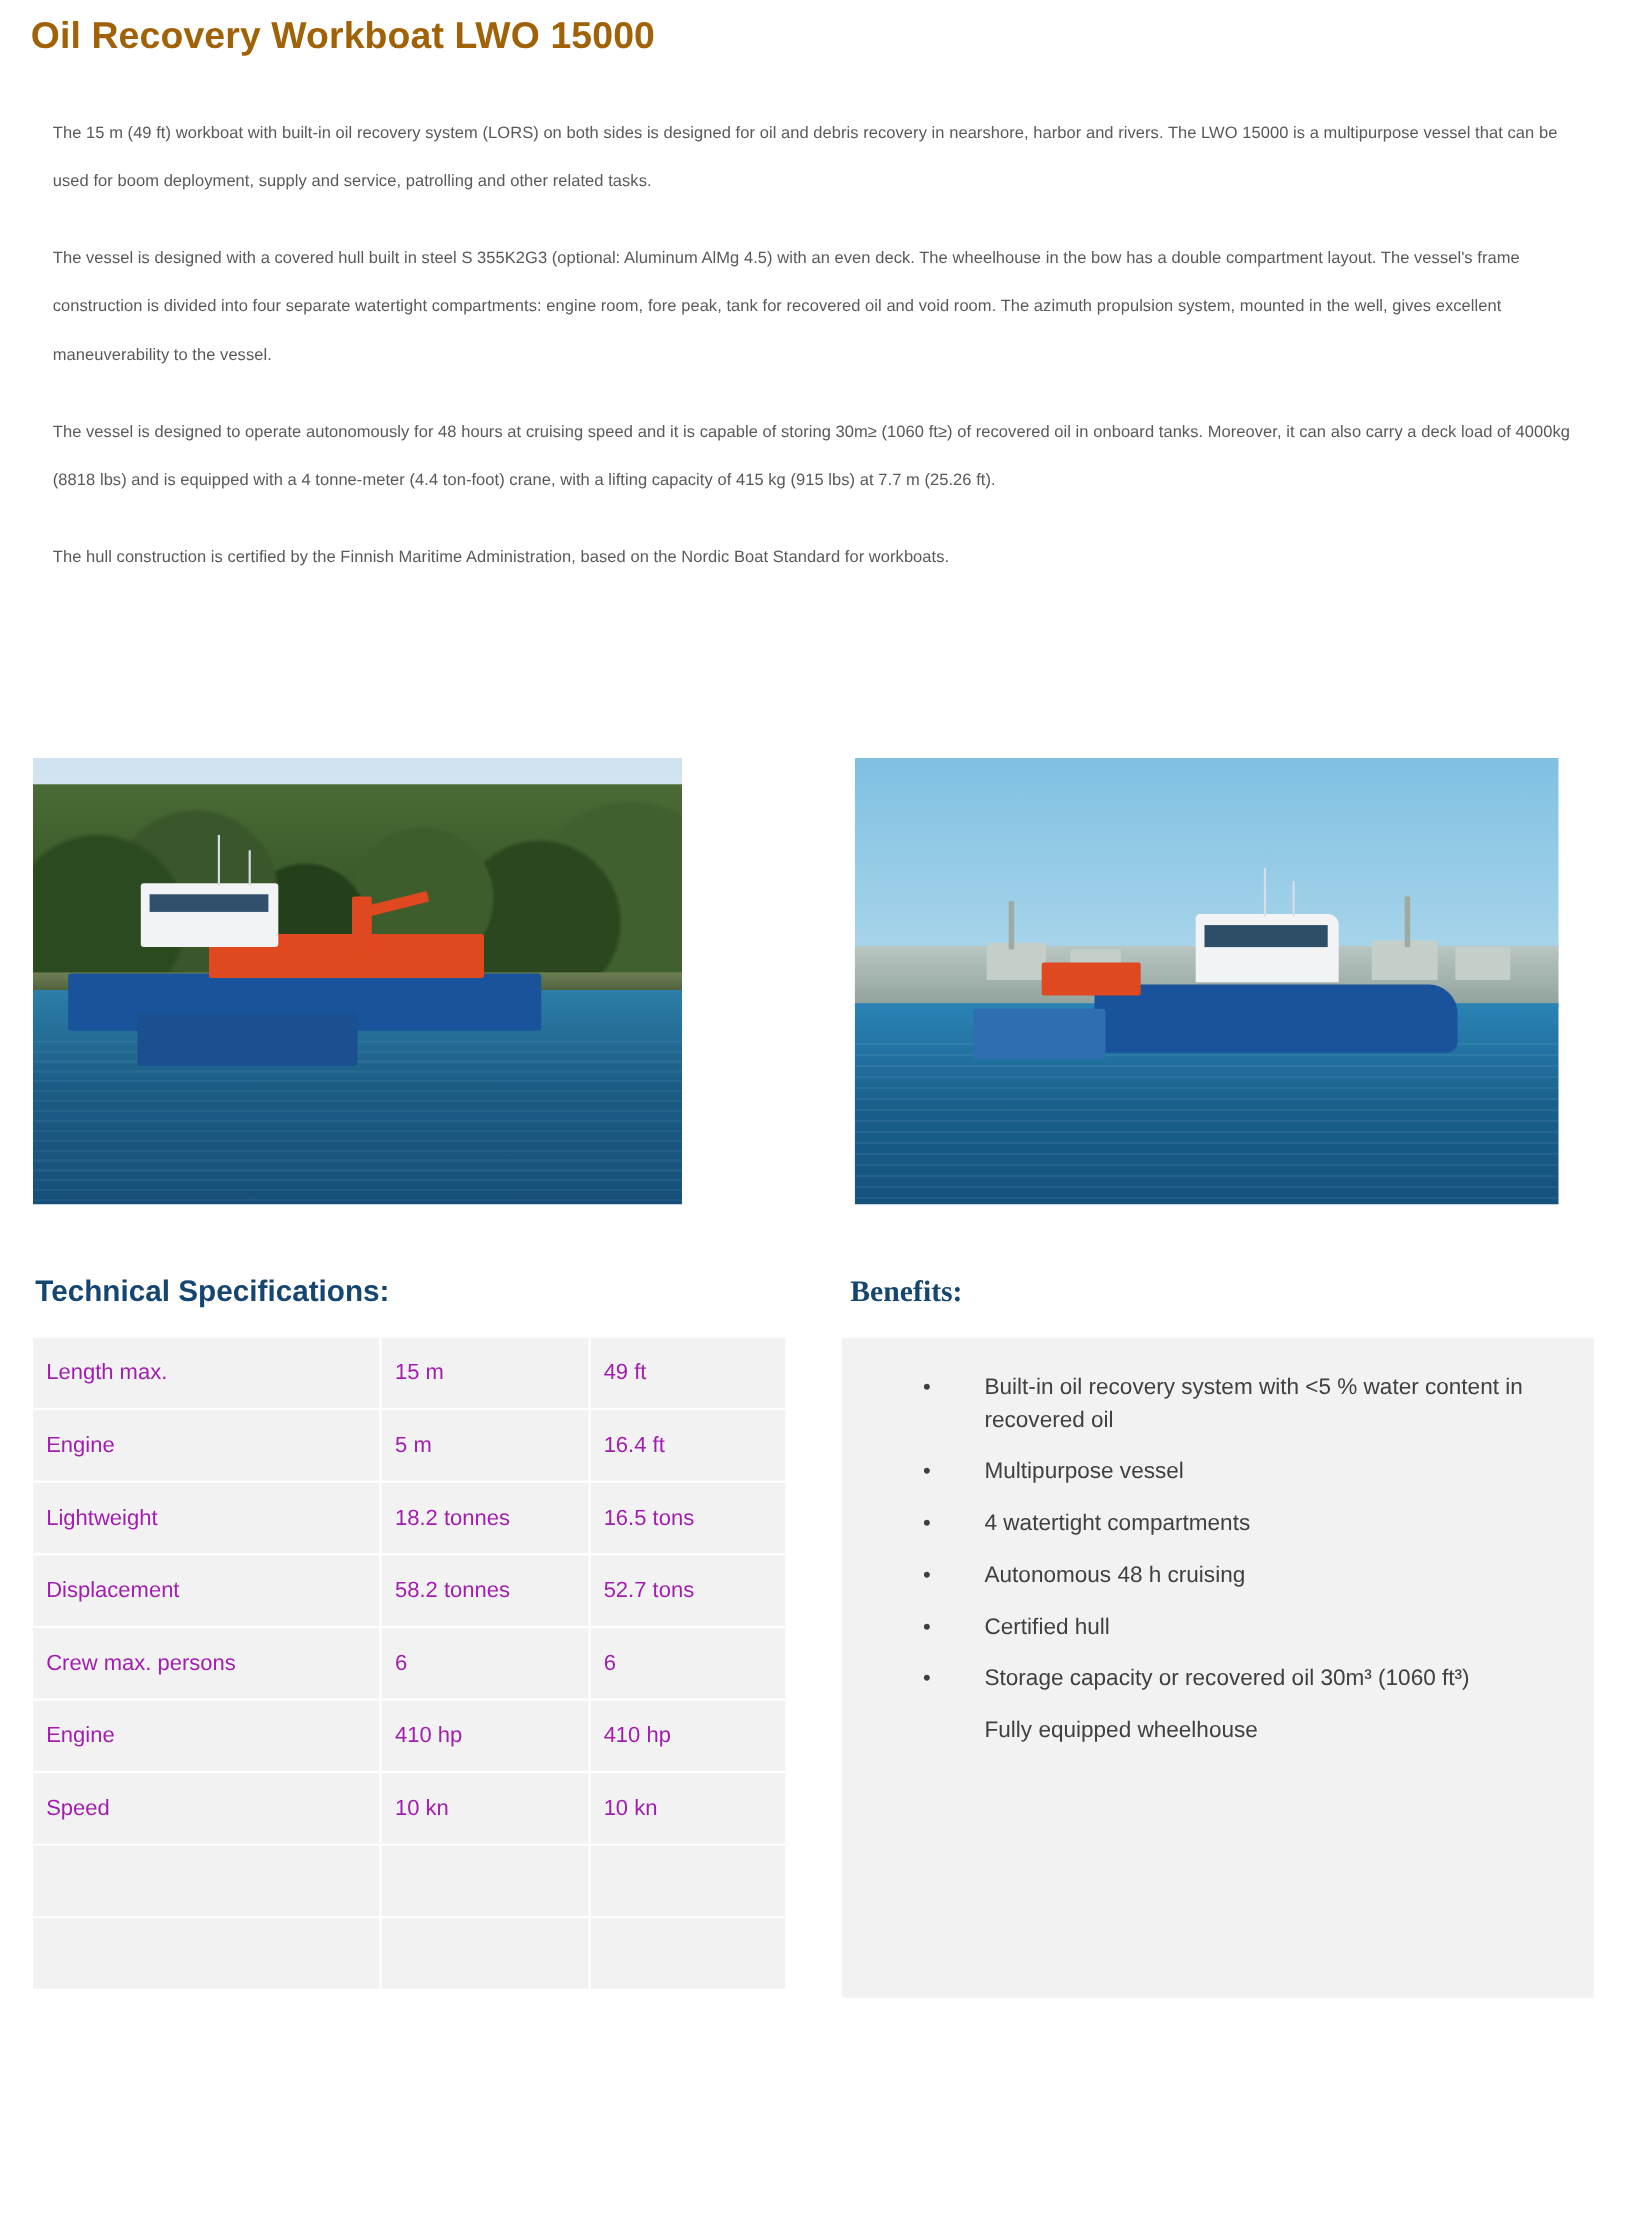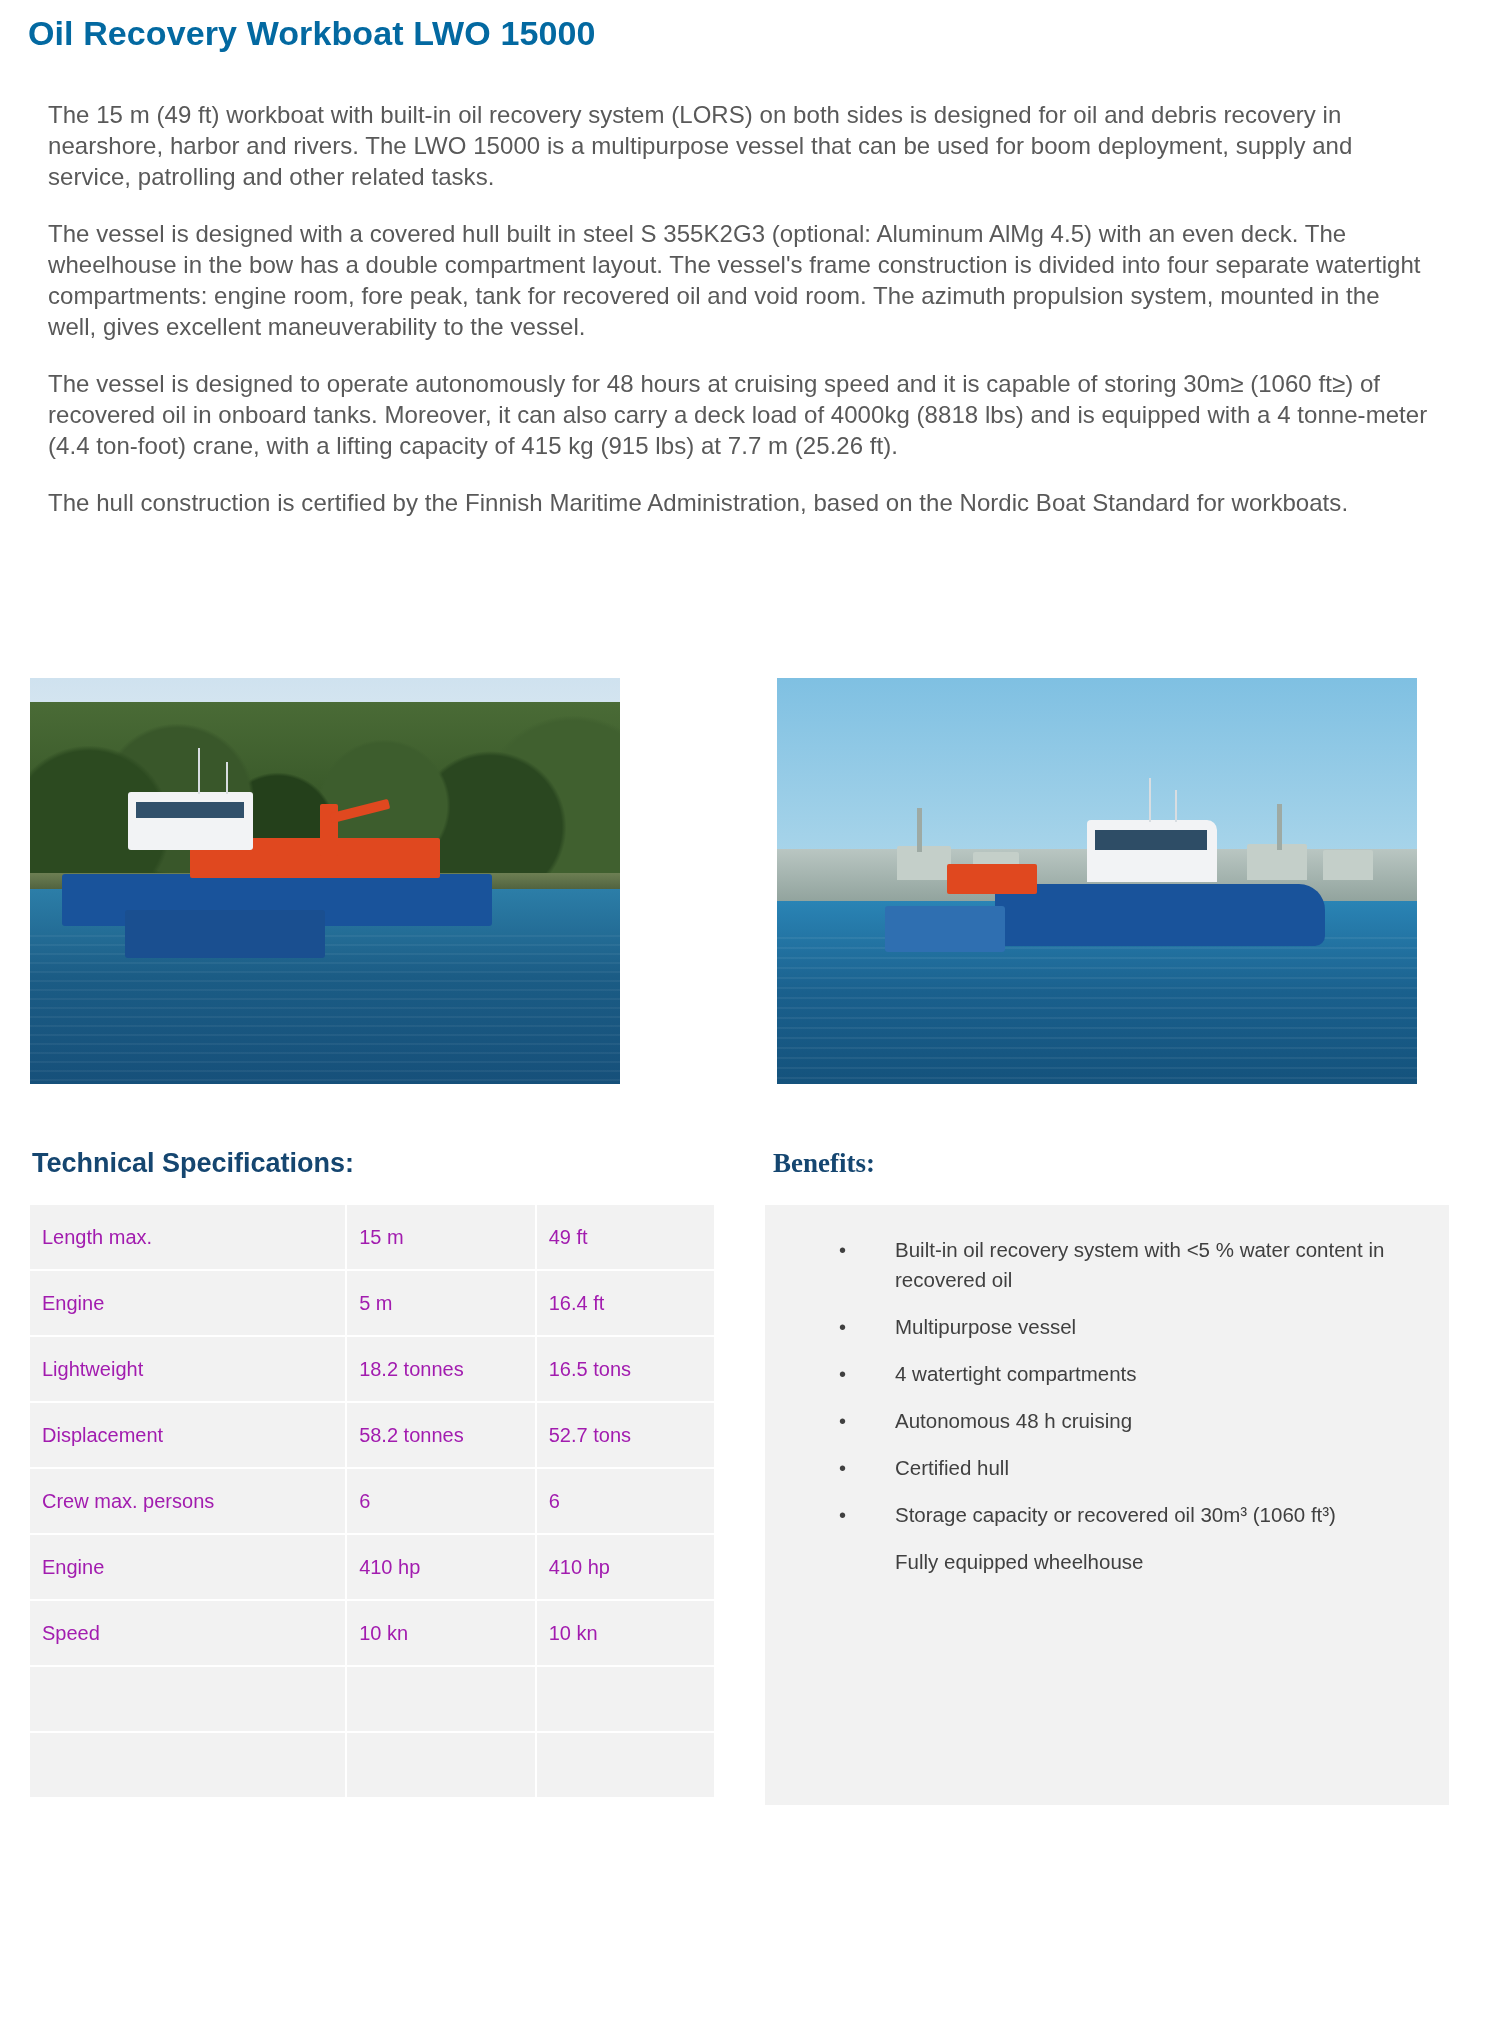--- a/index.html
+++ b/index.html
@@ -19,32 +19,32 @@
     width: 1487px;
     min-height: 2024px;
     box-sizing: border-box;
     padding: 0 0 0 0;
   }
 
   
   .doc-title {
     font-size: 34px;
     font-weight: bold;
-    color: #0369a1;
+    color: #a16207;
     letter-spacing: 0.1px;
     margin: 14px 0 0 28px;
   }
 
   
   .intro {
     margin: 46px 55px 0 48px;
   }
   .intro p {
-    font-size: 24px;
-    line-height: 31px;
+    font-size: 15px;
+    line-height: 44px;
     color: #595959;
     margin: 0 0 26px 0;
     letter-spacing: 0.05px;
   }
   .intro p:last-child {
     margin-bottom: 0;
   }
 
   
   .images-row {

